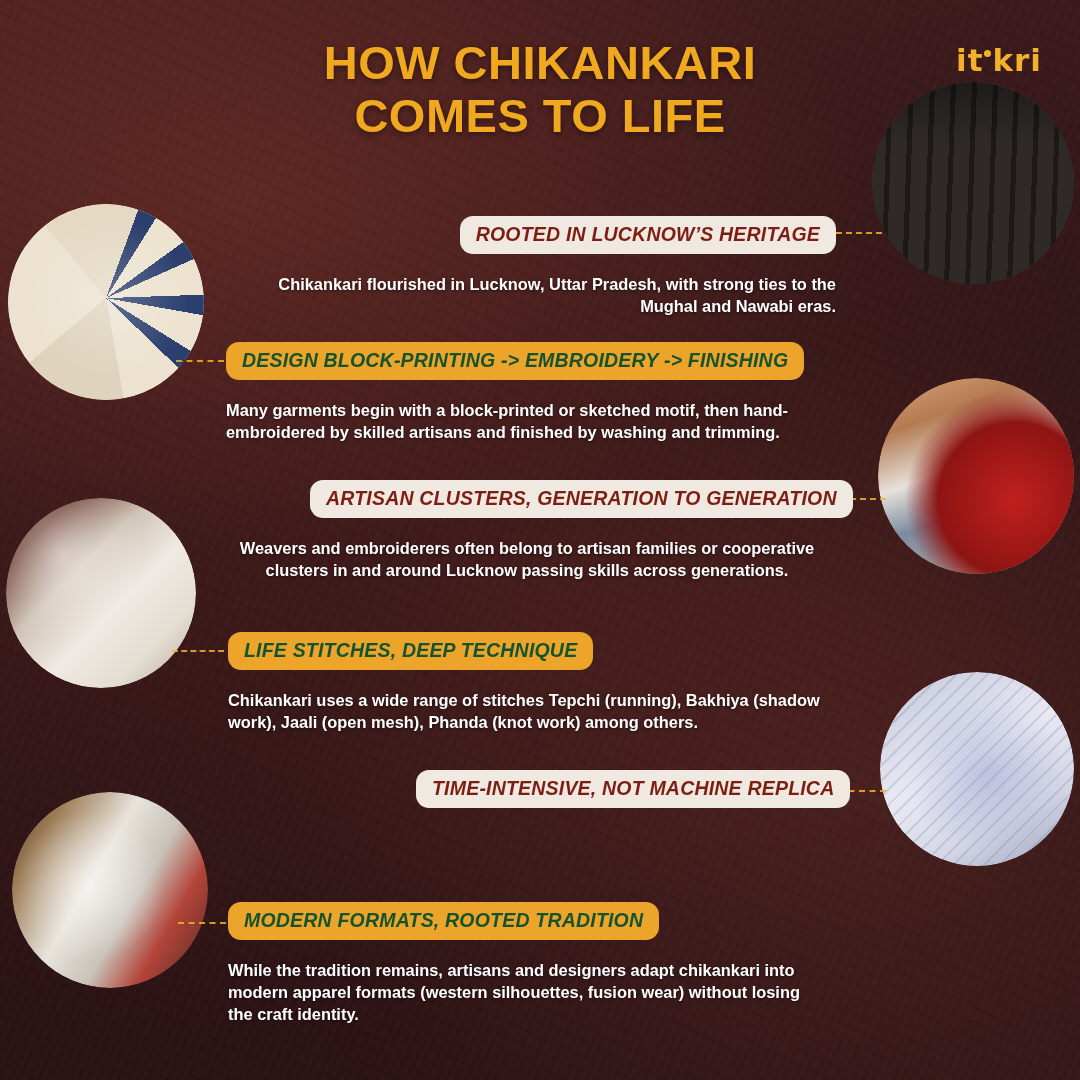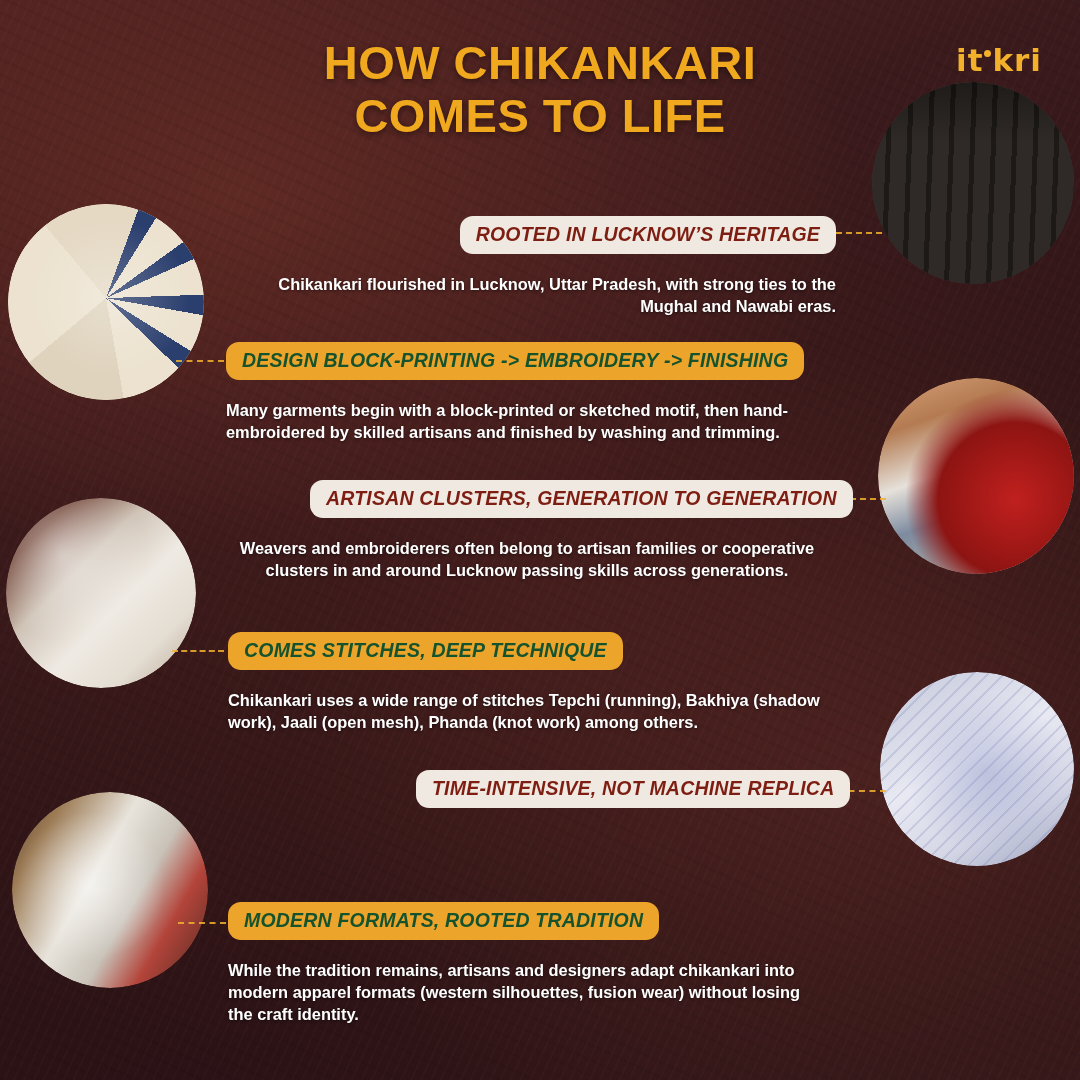--- a/index.html
+++ b/index.html
@@ -262,21 +262,21 @@
     <div class="badge gold">DESIGN BLOCK-PRINTING -&gt; EMBROIDERY -&gt; FINISHING</div>
     <div class="body ta-left">Many garments begin with a block-printed or sketched motif, then hand-embroidered by skilled artisans and finished by washing and trimming.</div>
   </div>
 
   <div class="step ta-center" style="left:214px; top:480px; width:626px;">
     <div class="badge light" style="margin-left:96px;">ARTISAN CLUSTERS, GENERATION TO GENERATION</div>
     <div class="body ta-center">Weavers and embroiderers often belong to artisan families or cooperative clusters in and around Lucknow passing skills across generations.</div>
   </div>
 
   <div class="step ta-left" style="left:228px; top:632px; width:636px;">
-    <div class="badge gold">COMES STITCHES, DEEP TECHNIQUE</div>
+    <div class="badge gold">LIFE STITCHES, DEEP TECHNIQUE</div>
     <div class="body ta-left">Chikankari uses a wide range of stitches Tepchi (running), Bakhiya (shadow work), Jaali (open mesh), Phanda (knot work) among others.</div>
   </div>
 
   <div class="step ta-right" style="left:240px; top:770px; width:596px;">
     <div class="badge light" style="margin-left:176px;">TIME-INTENSIVE, NOT MACHINE REPLICA</div>
   </div>
 
   <div class="step ta-left" style="left:228px; top:902px; width:600px;">
     <div class="badge gold">MODERN FORMATS, ROOTED TRADITION</div>
     <div class="body ta-left">While the tradition remains, artisans and designers adapt chikankari into modern apparel formats (western silhouettes, fusion wear) without losing the craft identity.</div>

